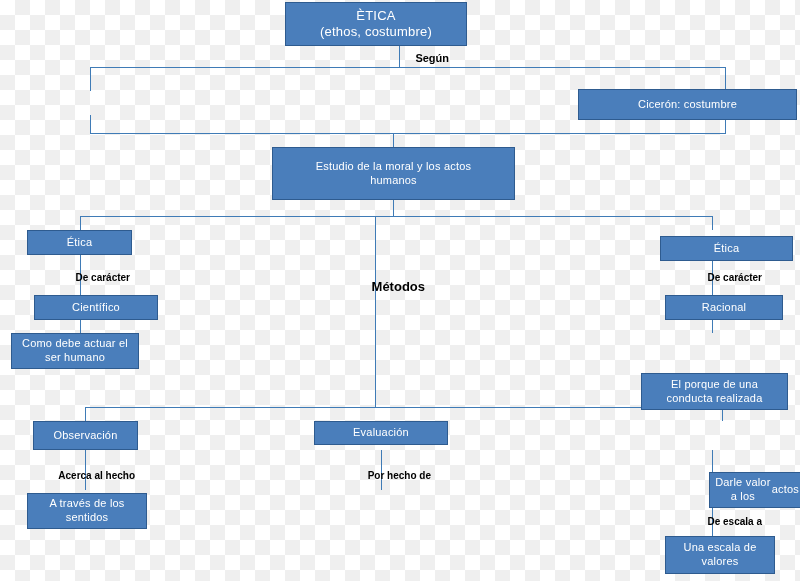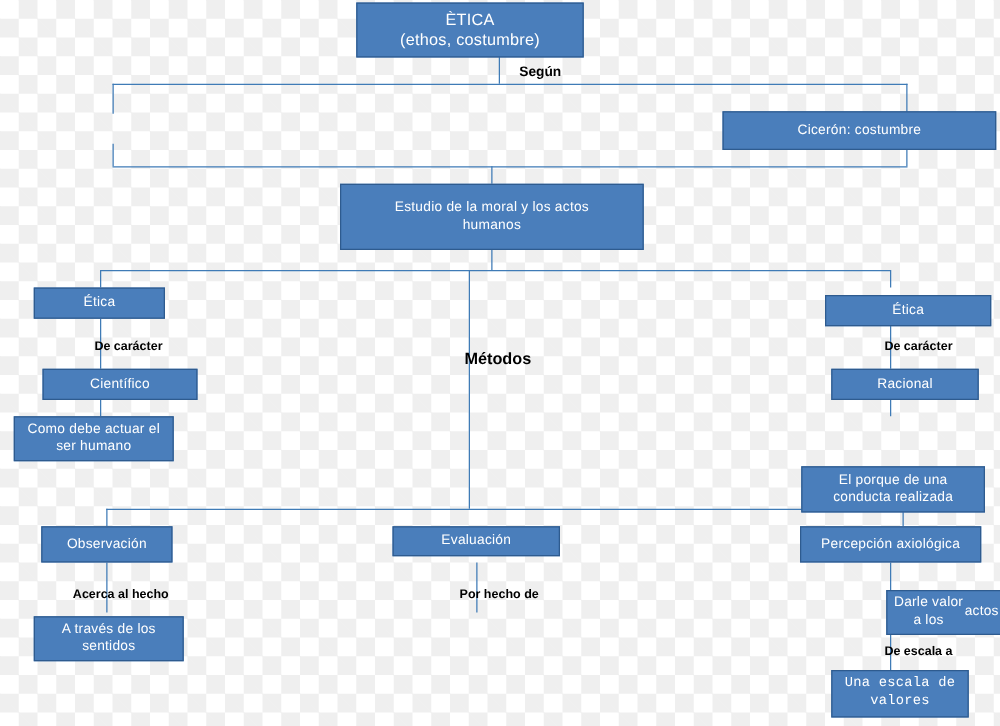--- a/index.html
+++ b/index.html
@@ -149,26 +149,23 @@
   <div class="node fs11" style="left:27px; top:493px; width:120px; height:36px; flex-direction:column;">
     <span>A través de los</span>
     <span>sentidos</span>
   </div>
 
   <div class="node fs11" style="left:314px; top:421px; width:134px; height:24px;">
     <span>Evaluación</span>
   </div>
   <div class="label fs10" style="left:331px; top:470px; width:100px;">Por hecho de</div>
 
-  <div class="node fs11" style="left:640px; top:421px; width:145px; height:29px;">
-    <span>Percepción axiológica</span>
-  </div>
   <div class="node fs11" style="left:665px; top:472px; width:95px; height:36px; margin-left:44px;">
     <span>Darle valor a los</span>
     <span>actos</span>
   </div>
   <div class="label fs10" style="left:662px; top:516px; width:100px;">De escala a</div>
-  <div class="node fs11" style="left:665px; top:536px; width:110px; height:38px; flex-direction:column;font-family:Liberation Mono, monospace;">
+  <div class="node fs11" style="left:665px; top:536px; width:110px; height:38px; flex-direction:column;">
     <span>Una escala de</span>
     <span>valores</span>
   </div>
 
 </div>
 
 </body></html>

